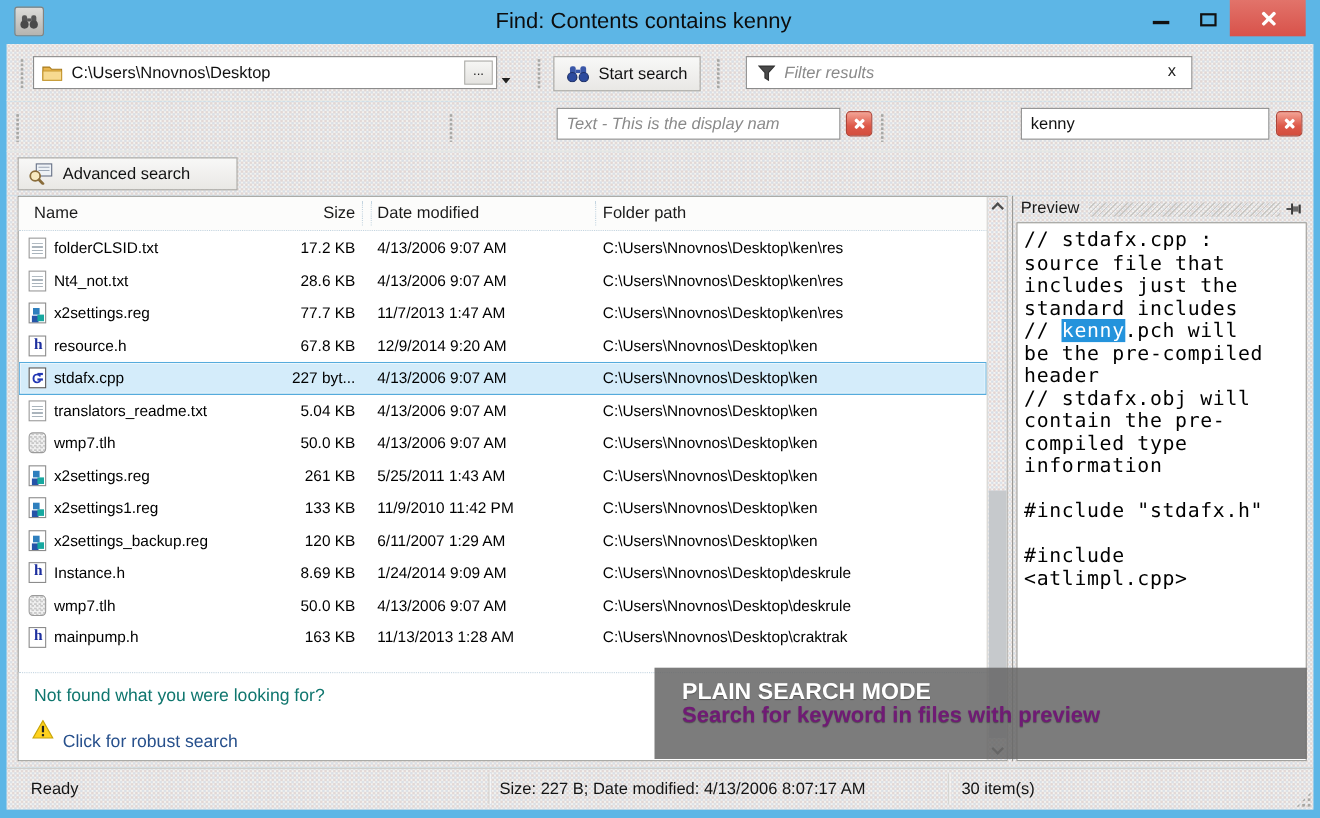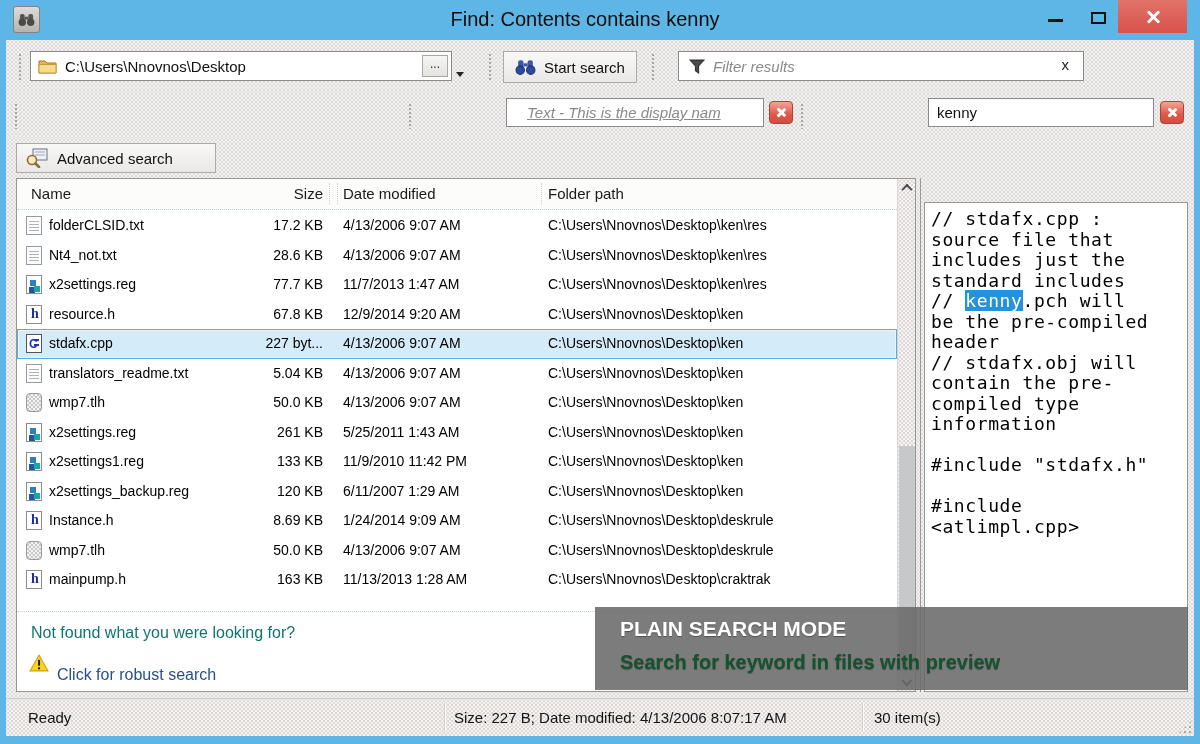--- a/index.html
+++ b/index.html
@@ -146,21 +146,21 @@
     border:1px solid #9a9995; padding:6px 4px 4px 6px; overflow:hidden; }
   #pv-text { font-family:"DejaVu Sans Mono",monospace; font-size:18px; line-height:20.5px;
     letter-spacing:0.6px; color:#000; white-space:pre-wrap; word-break:break-word; }
   #pv-hl { background:var(--highlight_bg,#2493dc); color:#fff; }
 
   
   #overlay { position:absolute; left:595px; top:607px; width:593px; height:83px;
     background:rgba(104,104,104,0.87); z-index:5; }
   #overlay-title { position:absolute; left:25px; top:10px; font-size:21px; font-weight:bold; color:#fff;
     text-shadow:0 1px 1px rgba(0,0,0,.35); }
-  #overlay-sub { position:absolute; left:25px; top:44px; font-size:20px; font-weight:bold; color:#14532d;
+  #overlay-sub { position:absolute; left:25px; top:32px; font-size:20px; font-weight:bold; color:#701a75;
     text-shadow:0 1px 1px rgba(0,0,0,.35);text-align:center; }
 
   
   .stext { position:absolute; top:10px; font-size:15px; color:#141414; white-space:nowrap; }
   #st-ready { left:22px; }
   #st-info { left:448px; }
   #st-count { left:868px; }
   .ssep { position:absolute; top:4px; height:28px; width:1px; background:#d2d1cd; box-shadow:1px 0 0 #fff; }
   #grip { position:absolute; right:2px; bottom:2px; width:14px; height:14px;
     background-image:radial-gradient(circle at 2px 2px,#a8a7a3 1.2px,transparent 1.5px);
@@ -277,21 +277,21 @@
       <circle cx="10" cy="10" r="9" fill="#3a6fd8" stroke="#1d3f8f"></circle>
       <circle cx="10" cy="10" r="6.5" fill="none" stroke="#7ea3ec"></circle>
       <text x="10" y="14.5" font-size="12" fill="#fff" text-anchor="middle" font-weight="bold" font-family="Liberation Sans, sans-serif">?</text>
     </svg>
   </div>
   <div class="ddchev" style="left:308px;"><span class="chev"></span></div>
 
   <div class="gripper" style="left:402px; top:11px; height:26px;"></div>
   <span class="fieldlabel" style="left:418px;">Name</span>
   <div class="inputbox" style="left:500px; top:6px; width:258px; height:29px;">
-    <span class="ph" style="margin-left:20px;text-decoration:underline;">Text - This is the display nam</span>
+    <span class="ph" style="margin-left:8px;">Text - This is the display nam</span>
   </div>
   <div class="redx" style="left:763px; top:9px;">
       <div class="xmark"></div>
     </div>
 
   <div class="gripper" style="left:794px; top:11px; height:26px;"></div>
   <span class="fieldlabel" style="left:812px;">Contents</span>
   <div class="inputbox" style="left:922px; top:6px; width:226px; height:29px;">
     <span style="margin-left:8px;">kenny</span>
   </div>
@@ -449,20 +449,32 @@
     <div id="sb-thumb"></div>
     <div class="sb-arrow" id="sb-down">
         <div class="sb-chev"></div>
       </div>
   </div>
 </div>
 
 <div id="splitter"></div>
 
 <div id="preview">
+  <div id="pv-header">
+    <span id="pv-title">Preview</span>
+    <div id="pv-hatch"></div>
+    <svg id="pv-pin" viewBox="0 0 16 16">
+      <g transform="rotate(90 8 8)">
+        <rect x="4" y="1.5" width="8" height="2" fill="#3a3a3a"></rect>
+        <rect x="5.6" y="3.5" width="4.8" height="5" fill="#6a6a6a"></rect>
+        <rect x="3" y="8.5" width="10" height="1.8" fill="#3a3a3a"></rect>
+        <rect x="7.2" y="10.3" width="1.6" height="4.2" fill="#3a3a3a"></rect>
+      </g>
+    </svg>
+  </div>
   <div id="pv-body">
     <div id="pv-text"><span>// stdafx.cpp :
 source file that
 includes just the
 standard includes
 // </span><span id="pv-hl">kenny</span><span>.pch will
 be the pre-compiled
 header
 // stdafx.obj will
 contain the pre-

